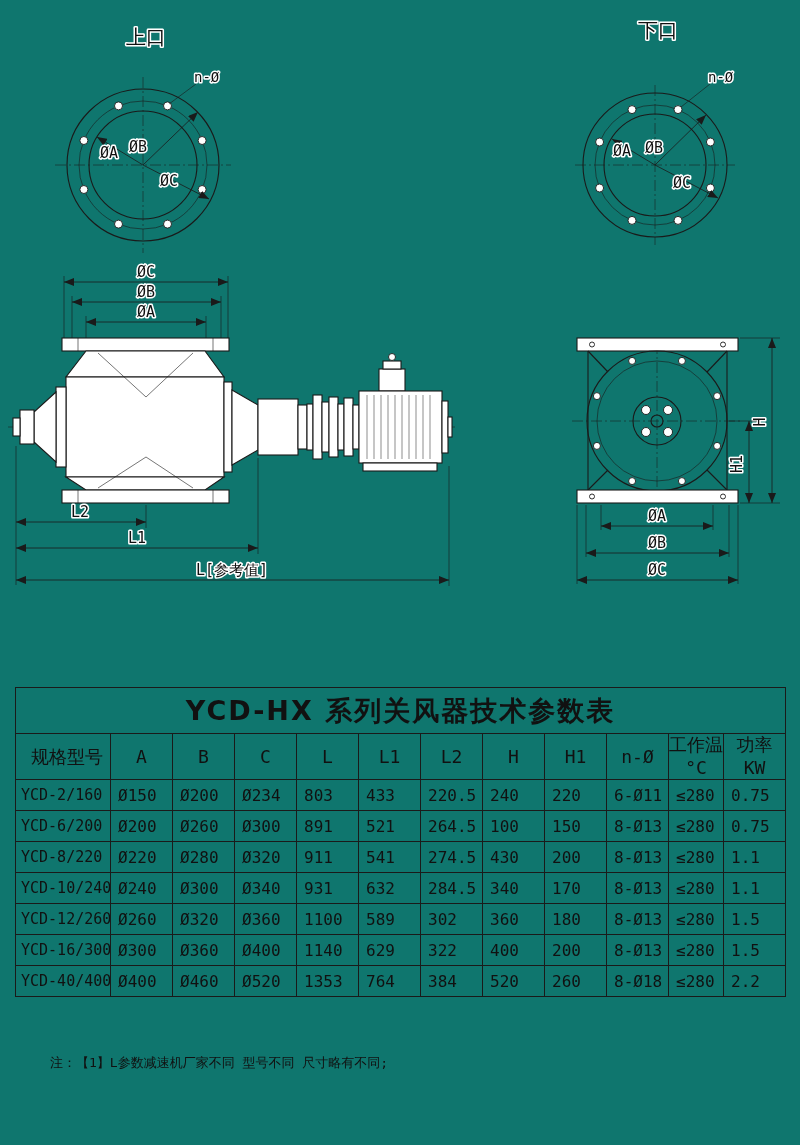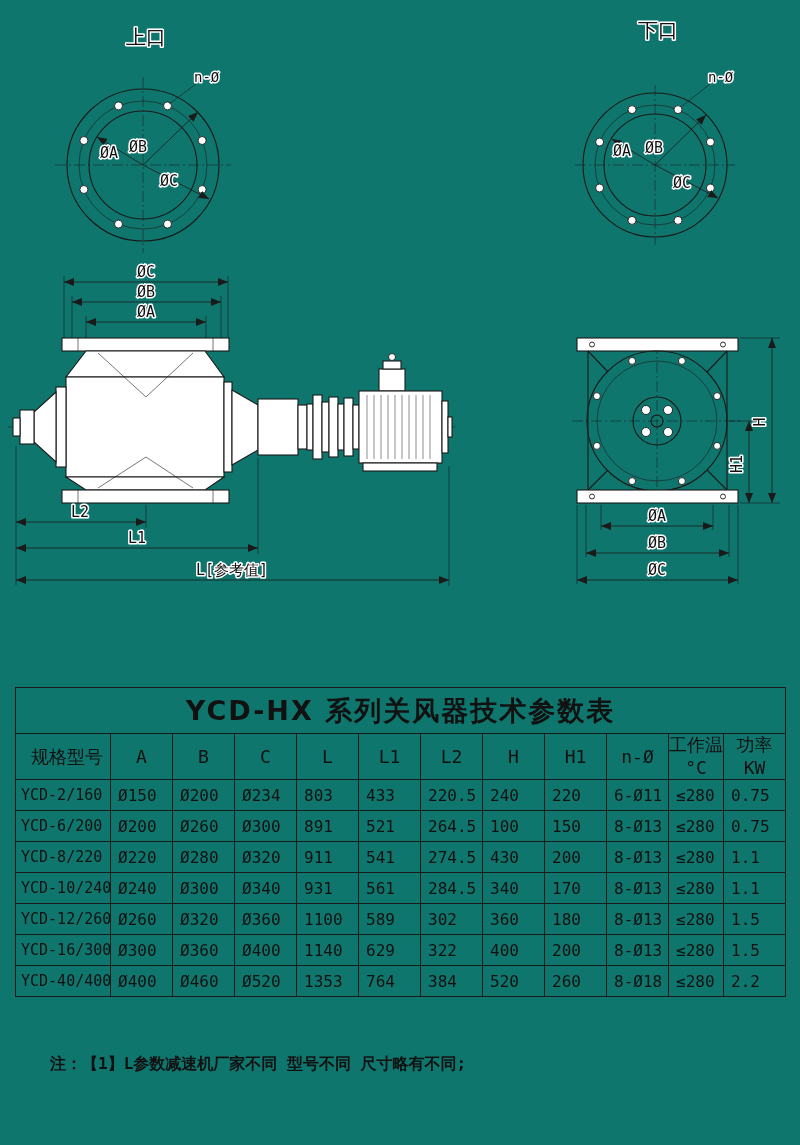--- a/index.html
+++ b/index.html
@@ -48,21 +48,21 @@
   .spec-table th.small { font-size:11px; line-height:1.25; }
   .spec-table td {
     height:31px; font-size:16px; text-align:left; padding-left:7px;
     vertical-align:middle;
   }
   .spec-table td.model-cell { font-size:15px; padding-left:5px; }
 
   
   .notes {
     position:absolute; left:50px; top:1056px;
-    font-size:16px; font-weight:bold; color:#111; line-height:1.0;
+    font-size:13px; font-weight:normal; color:#111; line-height:1.0;
   }
   .notes .line { margin-bottom:12px; }
   .notes .line2 { margin-left:18px; }
 </style>
 </head>
 <body>
 
 <div class="page">
 
   <svg class="drawing" viewBox="0 0 800 660" width="800" height="660">
@@ -335,21 +335,21 @@
           <td>8-Ø13</td>
           <td>≤280</td>
           <td>1.1</td>
         </tr>
         <tr>
           <td class="model-cell">YCD-10/240</td>
           <td>Ø240</td>
           <td>Ø300</td>
           <td>Ø340</td>
           <td>931</td>
-          <td>561</td>
+          <td>632</td>
           <td>284.5</td>
           <td>340</td>
           <td>170</td>
           <td>8-Ø13</td>
           <td>≤280</td>
           <td>1.1</td>
         </tr>
         <tr>
           <td class="model-cell">YCD-12/260</td>
           <td>Ø260</td>

